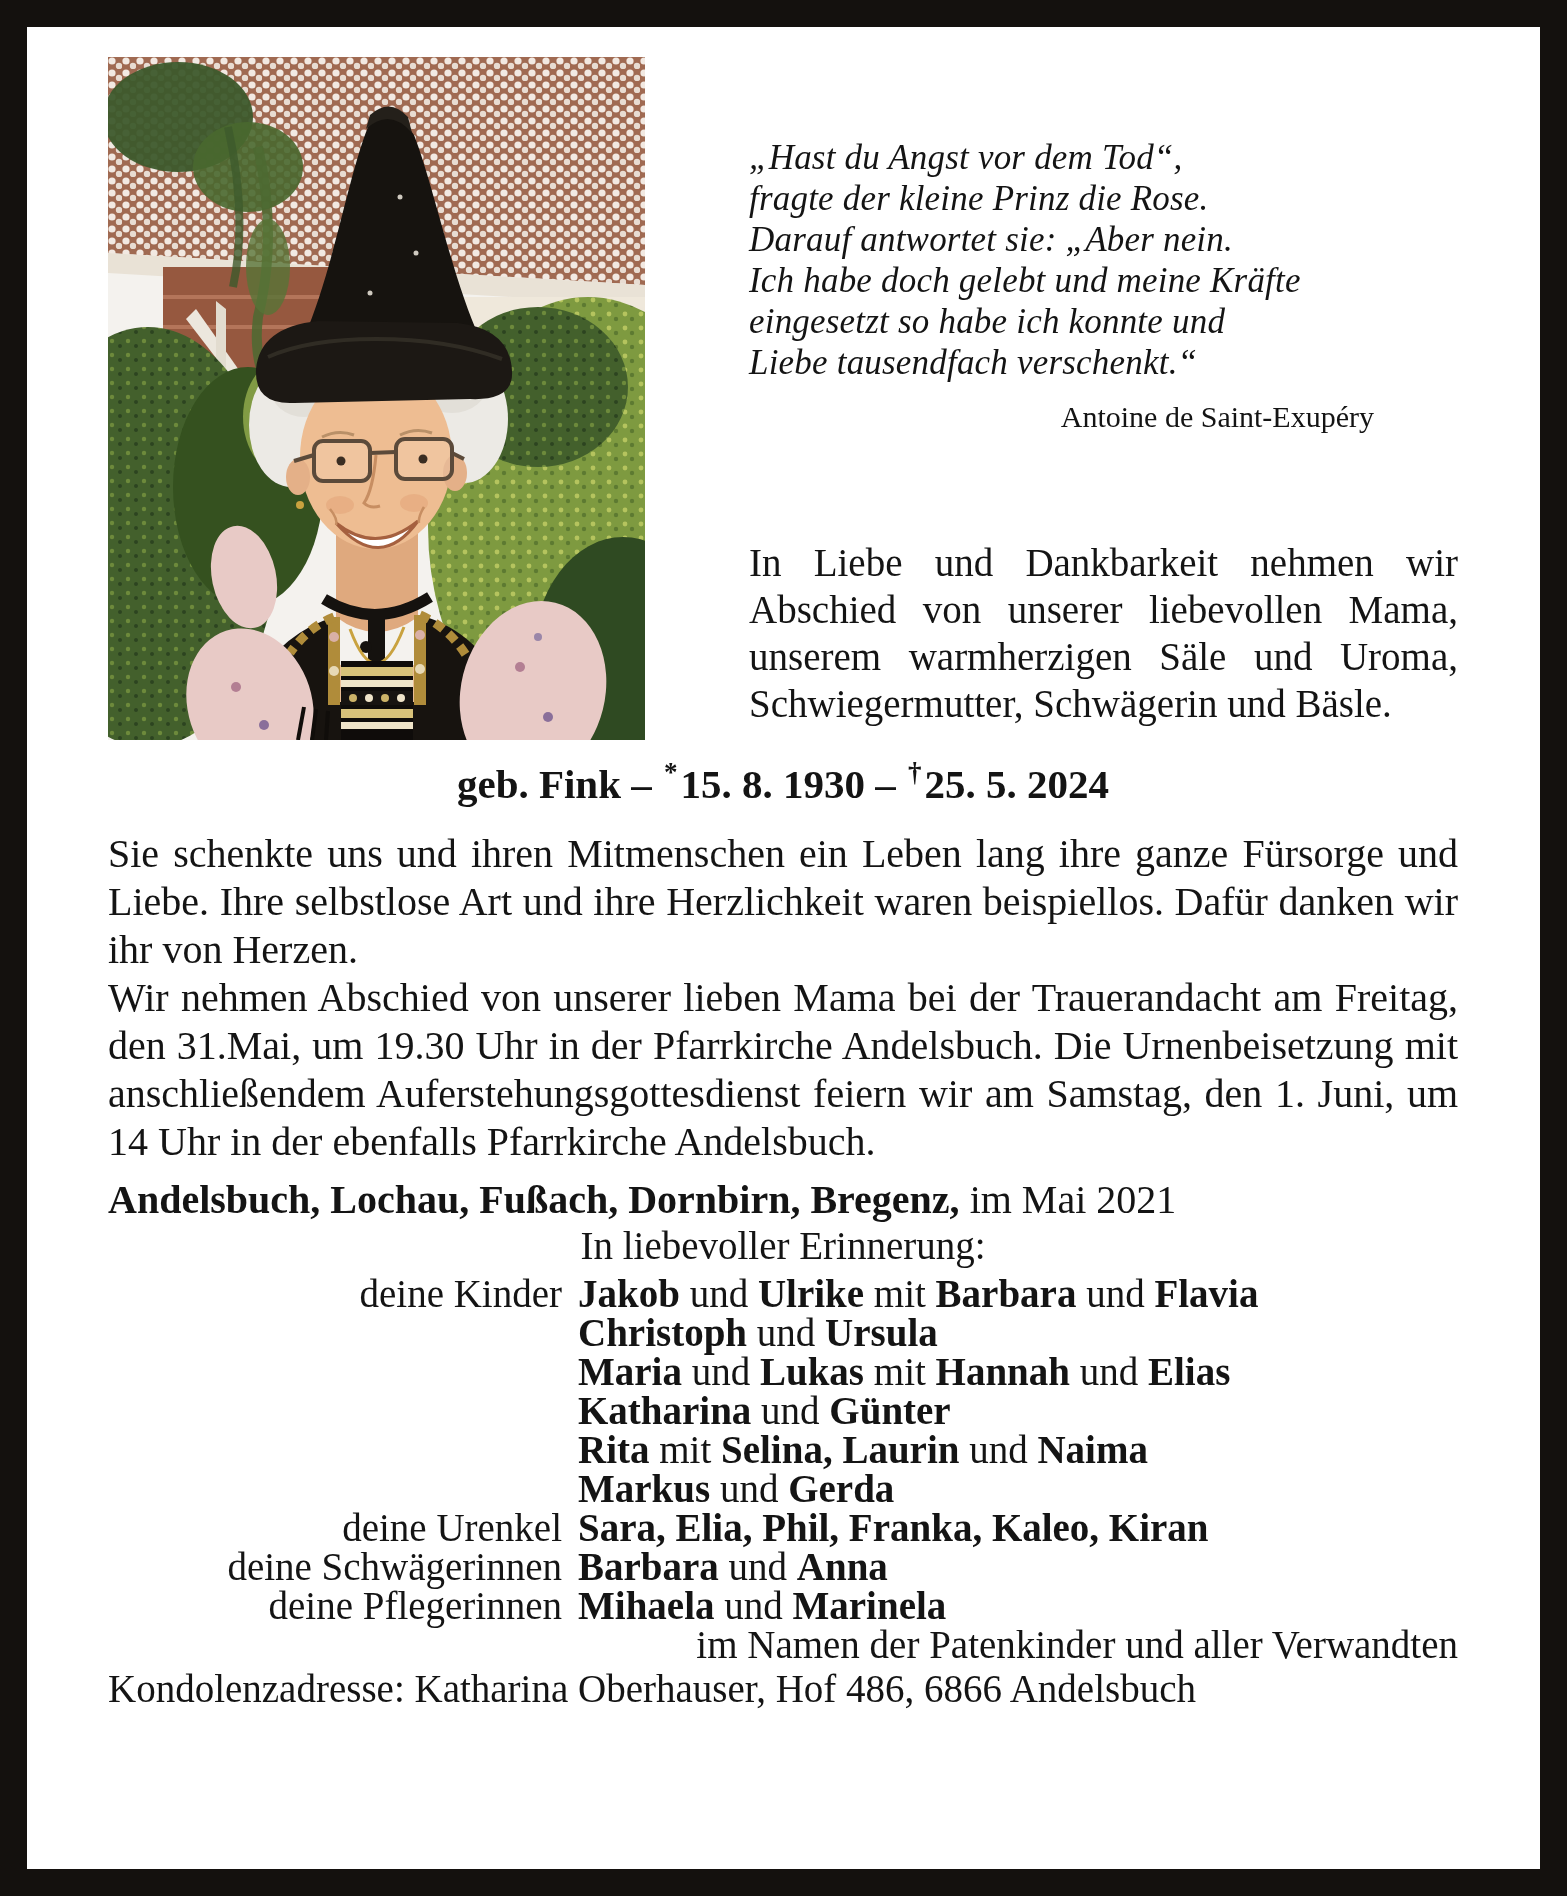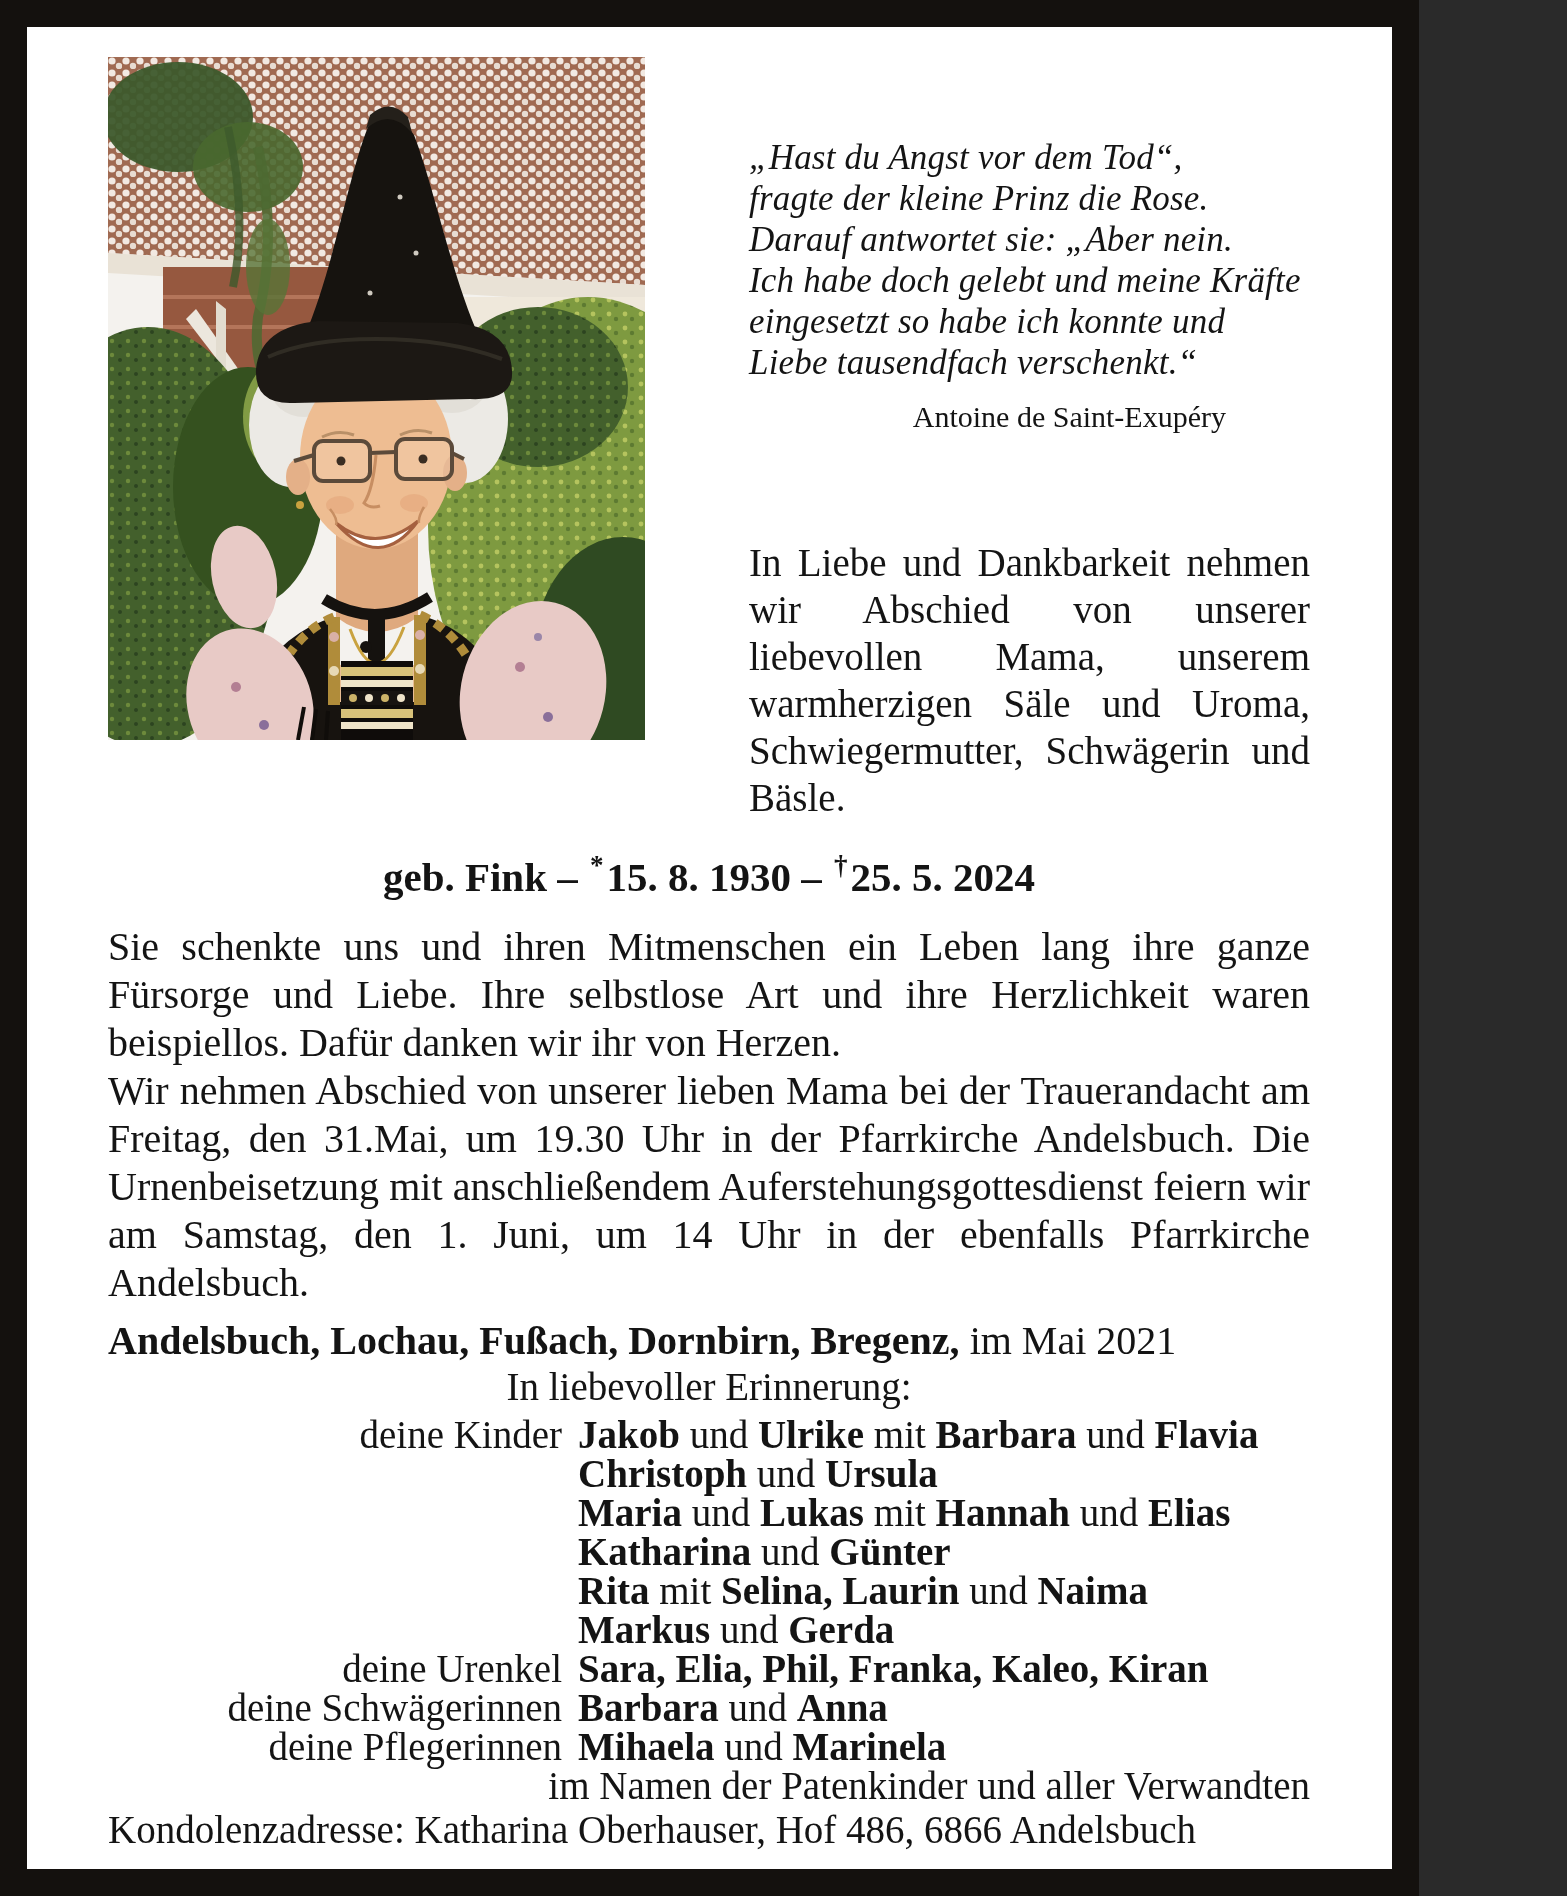--- a/index.html
+++ b/index.html
@@ -1,38 +1,38 @@
 <!DOCTYPE html>
 <html><head>
 <meta charset="utf-8">
 <style>
   html,body{margin:0;padding:0;background:#2a2a2a;}
   .page{
     position:relative;
-    width:1419px;height:1896px;
+    width:1567px;height:1896px;
     background:#ffffff;
     border:27px solid #14110e;
     box-sizing:border-box;
     padding:30px 82px 0 81px;
     font-family:"Liberation Serif","DejaVu Serif",serif;
     color:#141414;
     overflow:hidden;
   }
   
   .top-section{display:flex;}
   .photo-frame{width:537px;height:683px;flex:none;background:#f4f2ee;}
   .photo-frame svg{display:block;width:100%;height:100%;}
   .right-col{flex:1;padding-left:104px;padding-top:80px;box-sizing:border-box;}
   .quote{font-style:italic;font-size:35px;line-height:41px;letter-spacing:0.2px;}
   .quote-attribution{font-style:normal;font-size:30px;line-height:36px;text-align:right;padding-right:84px;margin-top:16px;}
   .intro{margin:104px 0 0 0;font-size:39px;line-height:47px;text-align:justify;}
   
   .title{margin-top:10px;text-align:center;font-size:100px;line-height:108px;font-weight:normal;}
   .title .squeeze{display:inline-block;transform:scaleX(0.9);transform-origin:center;white-space:nowrap;}
-  .subtitle{margin-top:22px;text-align:center;font-size:41px;line-height:48px;font-weight:bold;}
+  .subtitle{margin-top:10px;text-align:center;font-size:41px;line-height:48px;font-weight:bold;}
   .subtitle sup{font-size:66%;position:relative;top:-2px;padding:0 3px 0 2px;}
   
   .body-block{margin-top:22px;font-size:40px;line-height:48px;text-align:justify;}
   .body-block p{margin:0;}
   .cities-line{margin-top:10px;font-size:40px;line-height:48px;}
   .cities-line .bold{font-weight:bold;}
   .remembrance-heading{text-align:center;font-size:39px;line-height:44px;}
   
   .mem-list{margin-top:6px;font-size:39px;line-height:39px;}
   .mem-row{display:flex;}

